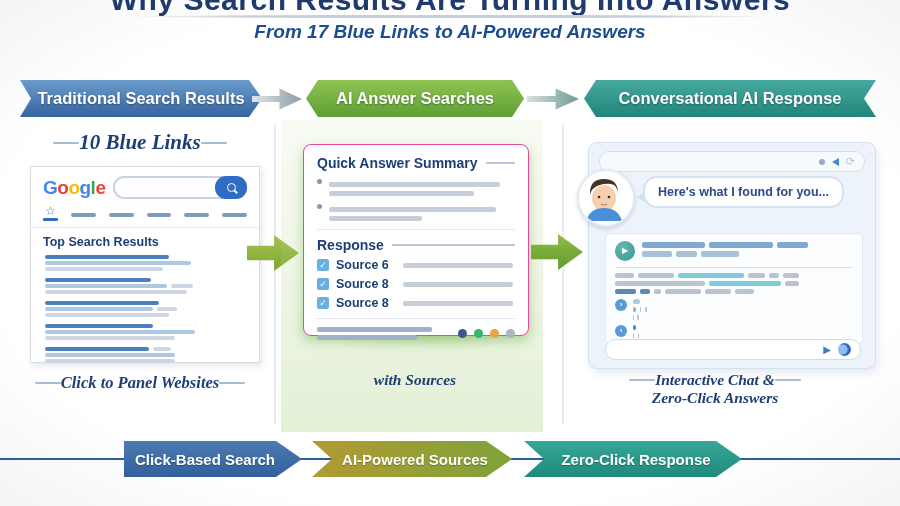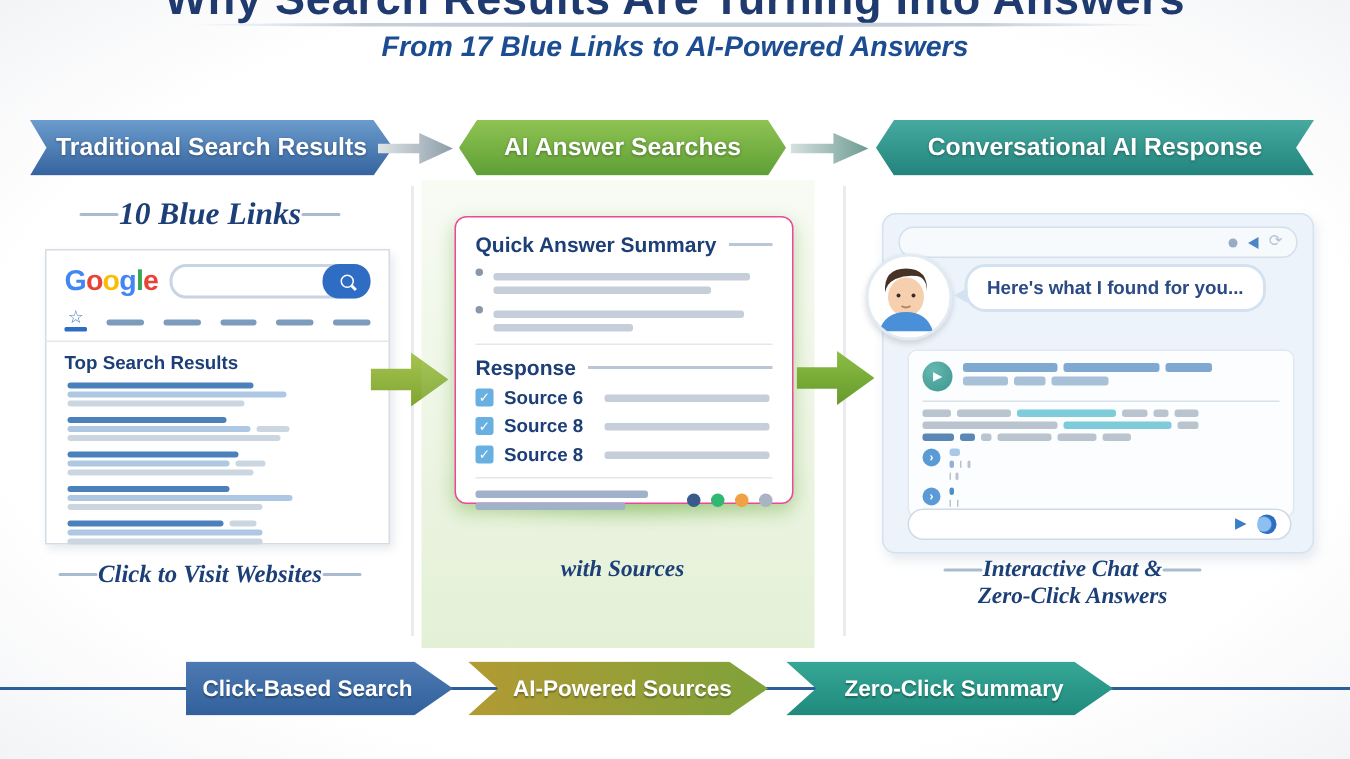--- a/index.html
+++ b/index.html
@@ -248,21 +248,21 @@
         </div>
         <div class="bar-row">
           <div class="bar" style="width: 65%; background: rgb(204, 214, 225);"></div>
         </div>
       </div>
   </div>
 </div>
 
 <div class="cap-row" style="position:absolute;left:15px;top:373px;width:250px;">
   <div class="dash-line"></div>
-  <span class="caption">Click to Visit Websites</span>
+  <span class="caption">Click to Panel Websites</span>
   <div class="dash-line"></div>
 </div>
 
 <div class="green-arrow ga-1"></div>
 
 <div class="mid-wash"></div>
 <div class="mid-glow"></div>
 
 <div class="a-card">
   <div class="h-row">
@@ -454,13 +454,13 @@
     <div class="dash-line"></div>
     <span class="caption caption-2">Interactive Chat &amp;</span>
     <div class="dash-line"></div>
   </div>
   <div><span class="caption caption-2">Zero-Click Answers</span></div>
 </div>
 
 <div class="base-line"></div>
 <div class="b-arrow ba-1">Click-Based Search</div>
 <div class="b-arrow ba-2">AI-Powered Sources</div>
-<div class="b-arrow ba-3">Zero-Click Summary</div>
+<div class="b-arrow ba-3">Zero-Click Response</div>
 
 </body></html>

